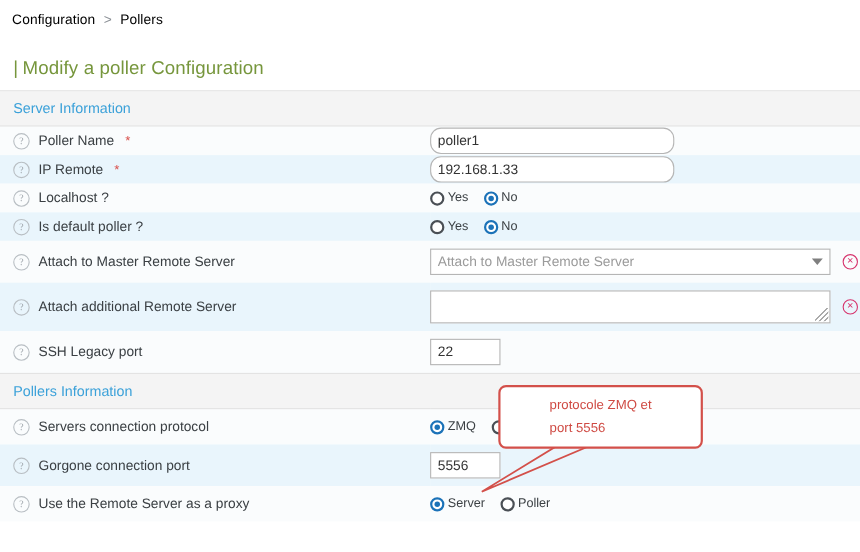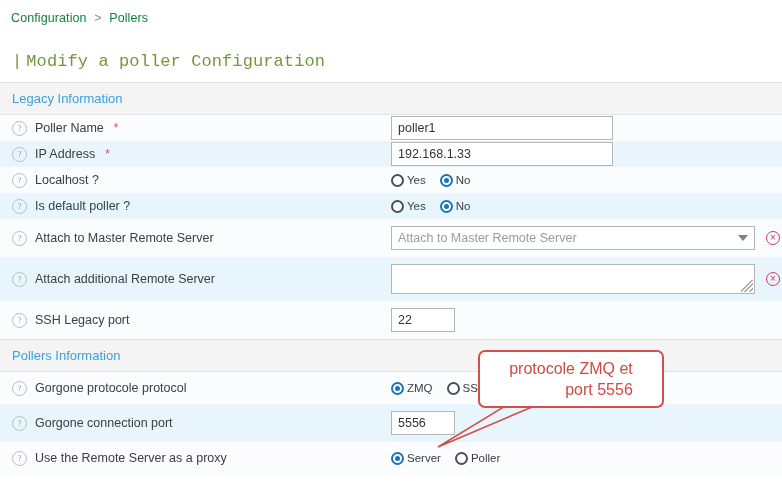--- a/index.html
+++ b/index.html
@@ -17,29 +17,28 @@
     position: relative;
   }
 
   
   .breadcrumb {
     padding: 11px 0 0 11px;
     font-size: 12.5px;
     color: #555a60;
     letter-spacing: .1px;
   }
-  .breadcrumb .crumb { color: #15803d; }
+  .breadcrumb .crumb { color: #000000; }
   .breadcrumb .sep { color: #8a8f95; padding: 0 4px; }
 
   
   .page-title-wrap {
     margin-top: 27px;
     padding-left: 12px;
     height: 30px;
-    font-family: Liberation Mono, monospace;
   }
   .page-title {
     font-size: 17px;
     color: #76963c;
     font-weight: normal;
     letter-spacing: .1px;
     display: inline-block;
   }
   .page-title .bar { color: #76963c; padding-right: 4px; }
 
@@ -97,21 +96,21 @@
     font-family: "Liberation Sans", sans-serif;
     font-size: 12.5px;
     color: #333;
     border: 1px solid #b5b5b5;
     background: #fff;
     height: 20px;
     padding: 1px 6px;
     box-sizing: content-box;
     outline: none;
   }
-  .w-name  { width: 208px; }
+  .w-name  { width: 208px; border-radius: 10px; }
   .w-port  { width: 50px; }
 
   .select-box {
     width: 350px;
     height: 22px;
     border: 1px solid #b5b5b5;
     background: #fff;
     display: inline-flex;
     align-items: center;
     justify-content: space-between;
@@ -186,31 +185,31 @@
     left: 2px; top: 2px;
     width: 5px; height: 5px;
     border-radius: 50%;
     background: #1b72b8;
   }
   .radio-label { font-size: 11.5px; color: #3b4044; }
 
   
   .callout {
     position: absolute;
-    left: 478px;
+    left: 453px;
     top: 350px;
     width: 186px;
     height: 58px;
     border: 2px solid #d3504a;
     border-radius: 7px;
     background: #ffffff;
     color: #cf4a43;
-    font-size: 16px;
+    font-size: 12px;
     line-height: 21px;
-    text-align: right;
+    text-align: left;
     display: flex;
     align-items: center;
     justify-content: center;
     box-sizing: border-box;
     z-index: 20;
   }
   .callout-arrow {
     position: absolute;
     left: 420px;
     top: 395px;
@@ -230,41 +229,41 @@
 </div>
 
 <div class="page-title-wrap">
   <span class="page-title"><span class="bar">|</span><span>Modify a poller Configuration</span></span>
 </div>
 
 <table class="form-table">
   <tbody>
 
     <tr class="section-header">
-      <td colspan="2">Legacy Information</td>
+      <td colspan="2">Server Information</td>
     </tr>
 
     <tr class="row-odd">
       <td class="label-cell">
         <span class="label-inner">
           <span class="help-icon">?</span>
           <span>Poller Name</span>
           <span class="req">*</span>
         </span>
       </td>
       <td class="value-cell">
         <input class="txt w-name" type="text" value="poller1" style="">
       </td>
     </tr>
 
     <tr class="row-even">
       <td class="label-cell">
         <span class="label-inner">
           <span class="help-icon">?</span>
-          <span>IP Address</span>
+          <span>IP Remote</span>
           <span class="req">*</span>
         </span>
       </td>
       <td class="value-cell">
         <input class="txt w-name" type="text" value="192.168.1.33" style="">
       </td>
     </tr>
 
     <tr class="row-odd">
       <td class="label-cell">
@@ -356,21 +355,21 @@
     </tr>
 
     <tr class="section-header">
       <td colspan="2">Pollers Information</td>
     </tr>
 
     <tr class="row-odd">
       <td class="label-cell" style="height:32px">
         <span class="label-inner">
           <span class="help-icon">?</span>
-          <span>Gorgone protocole protocol</span>
+          <span>Servers connection protocol</span>
         </span>
       </td>
       <td class="value-cell" style="height:32px">
         <div class="radio-group">
           <span class="radio-item">
             <span class="radio checked"></span>
             <span class="radio-label">ZMQ</span>
           </span>
           <span class="radio-item">
             <span class="radio"></span>

